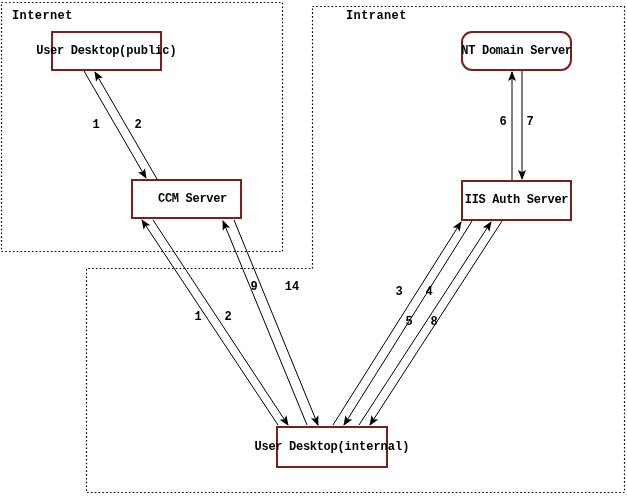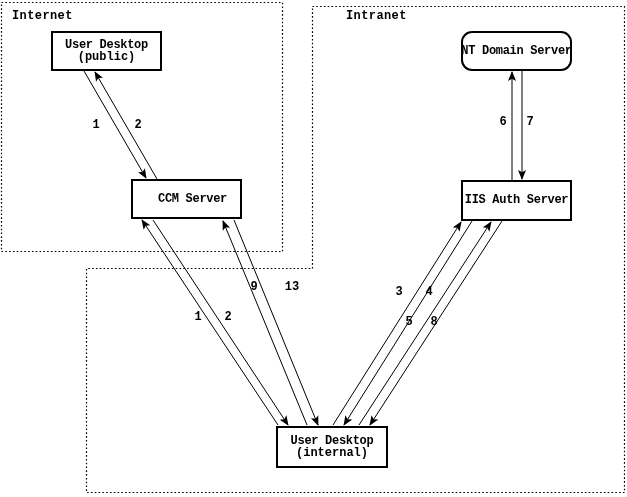--- a/index.html
+++ b/index.html
@@ -37,23 +37,23 @@
     font-size: 12px;
     font-weight: bold;
     letter-spacing: 0.4px;
     white-space: nowrap;
     line-height: 14px;
   }
   .node {
     position: absolute;
     box-sizing: border-box;
     background: #ffffff;
-    border: 2px solid #000000;
+    border: 2px solid #7f1d1d;
     display: flex;
-    flex-direction: column;
+    flex-direction: row;
     align-items: center;
     justify-content: center;
     text-align: left;
   }
   .node-title {
     font-size: 12px;
     font-weight: bold;
     white-space: nowrap;
     line-height: 13px;
     letter-spacing: -0.3px;
@@ -104,21 +104,21 @@
       </g>
   </svg>
   <div id="overlay">
       <div class="region-label" style="left: 12px; top: 9px;">Internet</div>
       <div class="region-label" style="left: 322px; top: 9px; margin-left: 24px;">Intranet</div>
       <div class="conn-label" style="left: 96px; top: 125px;">1</div>
       <div class="conn-label" style="left: 138px; top: 125px;">2</div>
       <div class="conn-label" style="left: 198px; top: 317px;">1</div>
       <div class="conn-label" style="left: 228px; top: 317px;">2</div>
       <div class="conn-label" style="left: 254px; top: 287px;">9</div>
-      <div class="conn-label" style="left: 292px; top: 287px;">13</div>
+      <div class="conn-label" style="left: 292px; top: 287px;">14</div>
       <div class="conn-label" style="left: 399px; top: 292px;">3</div>
       <div class="conn-label" style="left: 429px; top: 292px;">4</div>
       <div class="conn-label" style="left: 409px; top: 322px;">5</div>
       <div class="conn-label" style="left: 434px; top: 322px;">8</div>
       <div class="conn-label" style="left: 503px; top: 122px;">6</div>
       <div class="conn-label" style="left: 530px; top: 122px;">7</div>
       <div class="node" style="left: 51px; top: 31px; width: 111px; height: 40px;">
         <div class="node-title">User Desktop</div>
         <div class="node-subtitle">(public)</div>
       </div>

